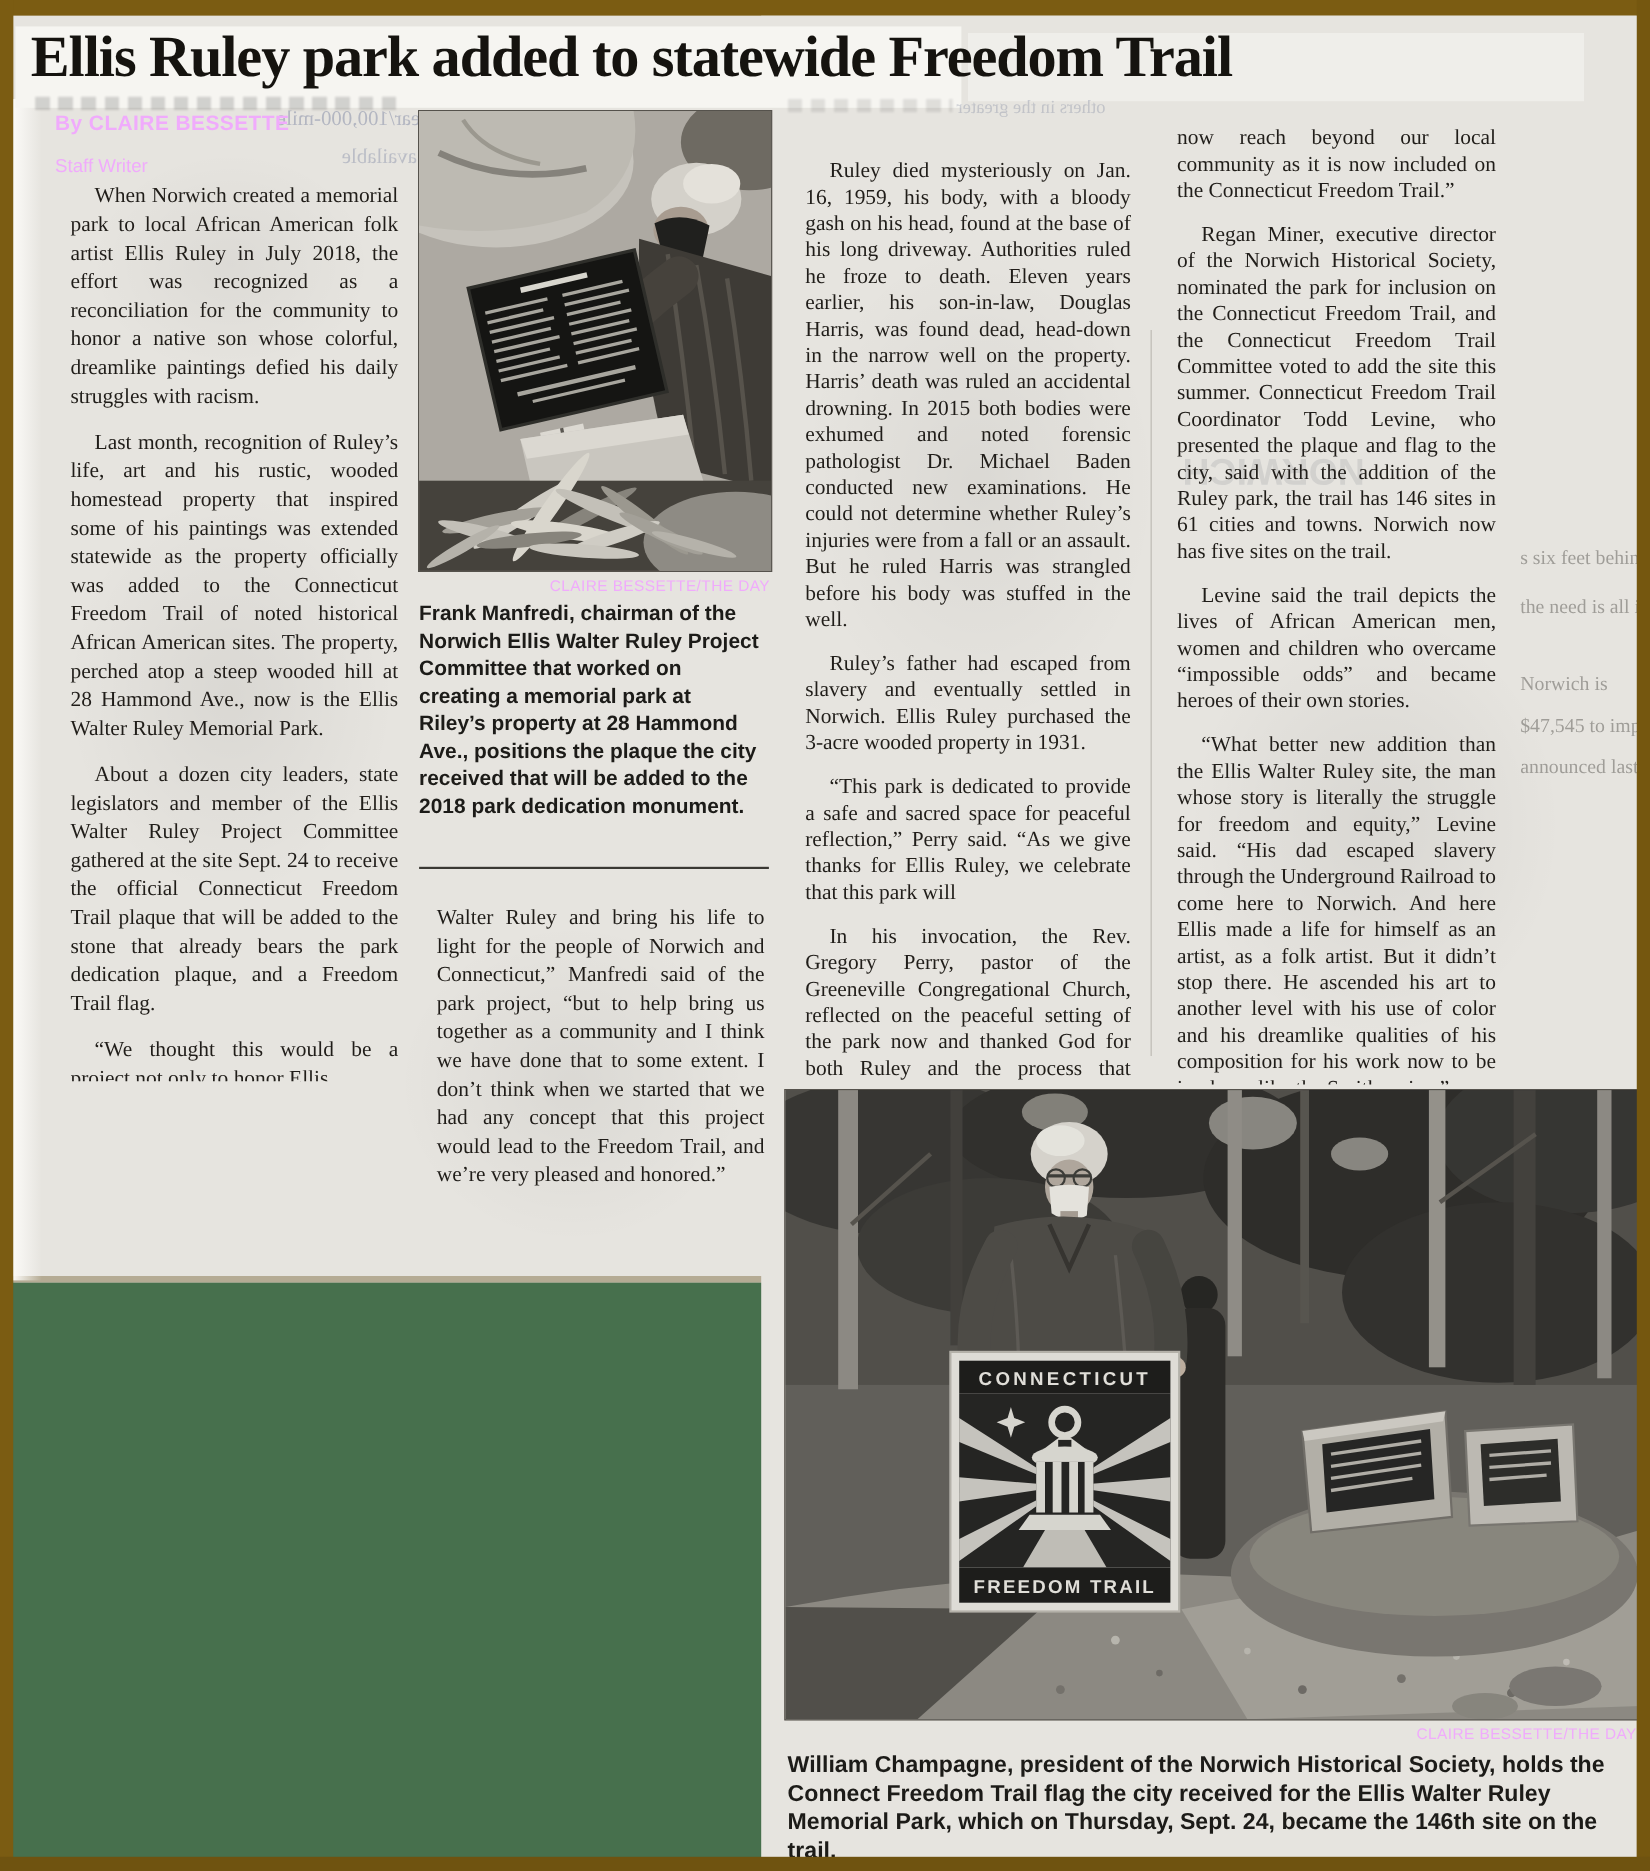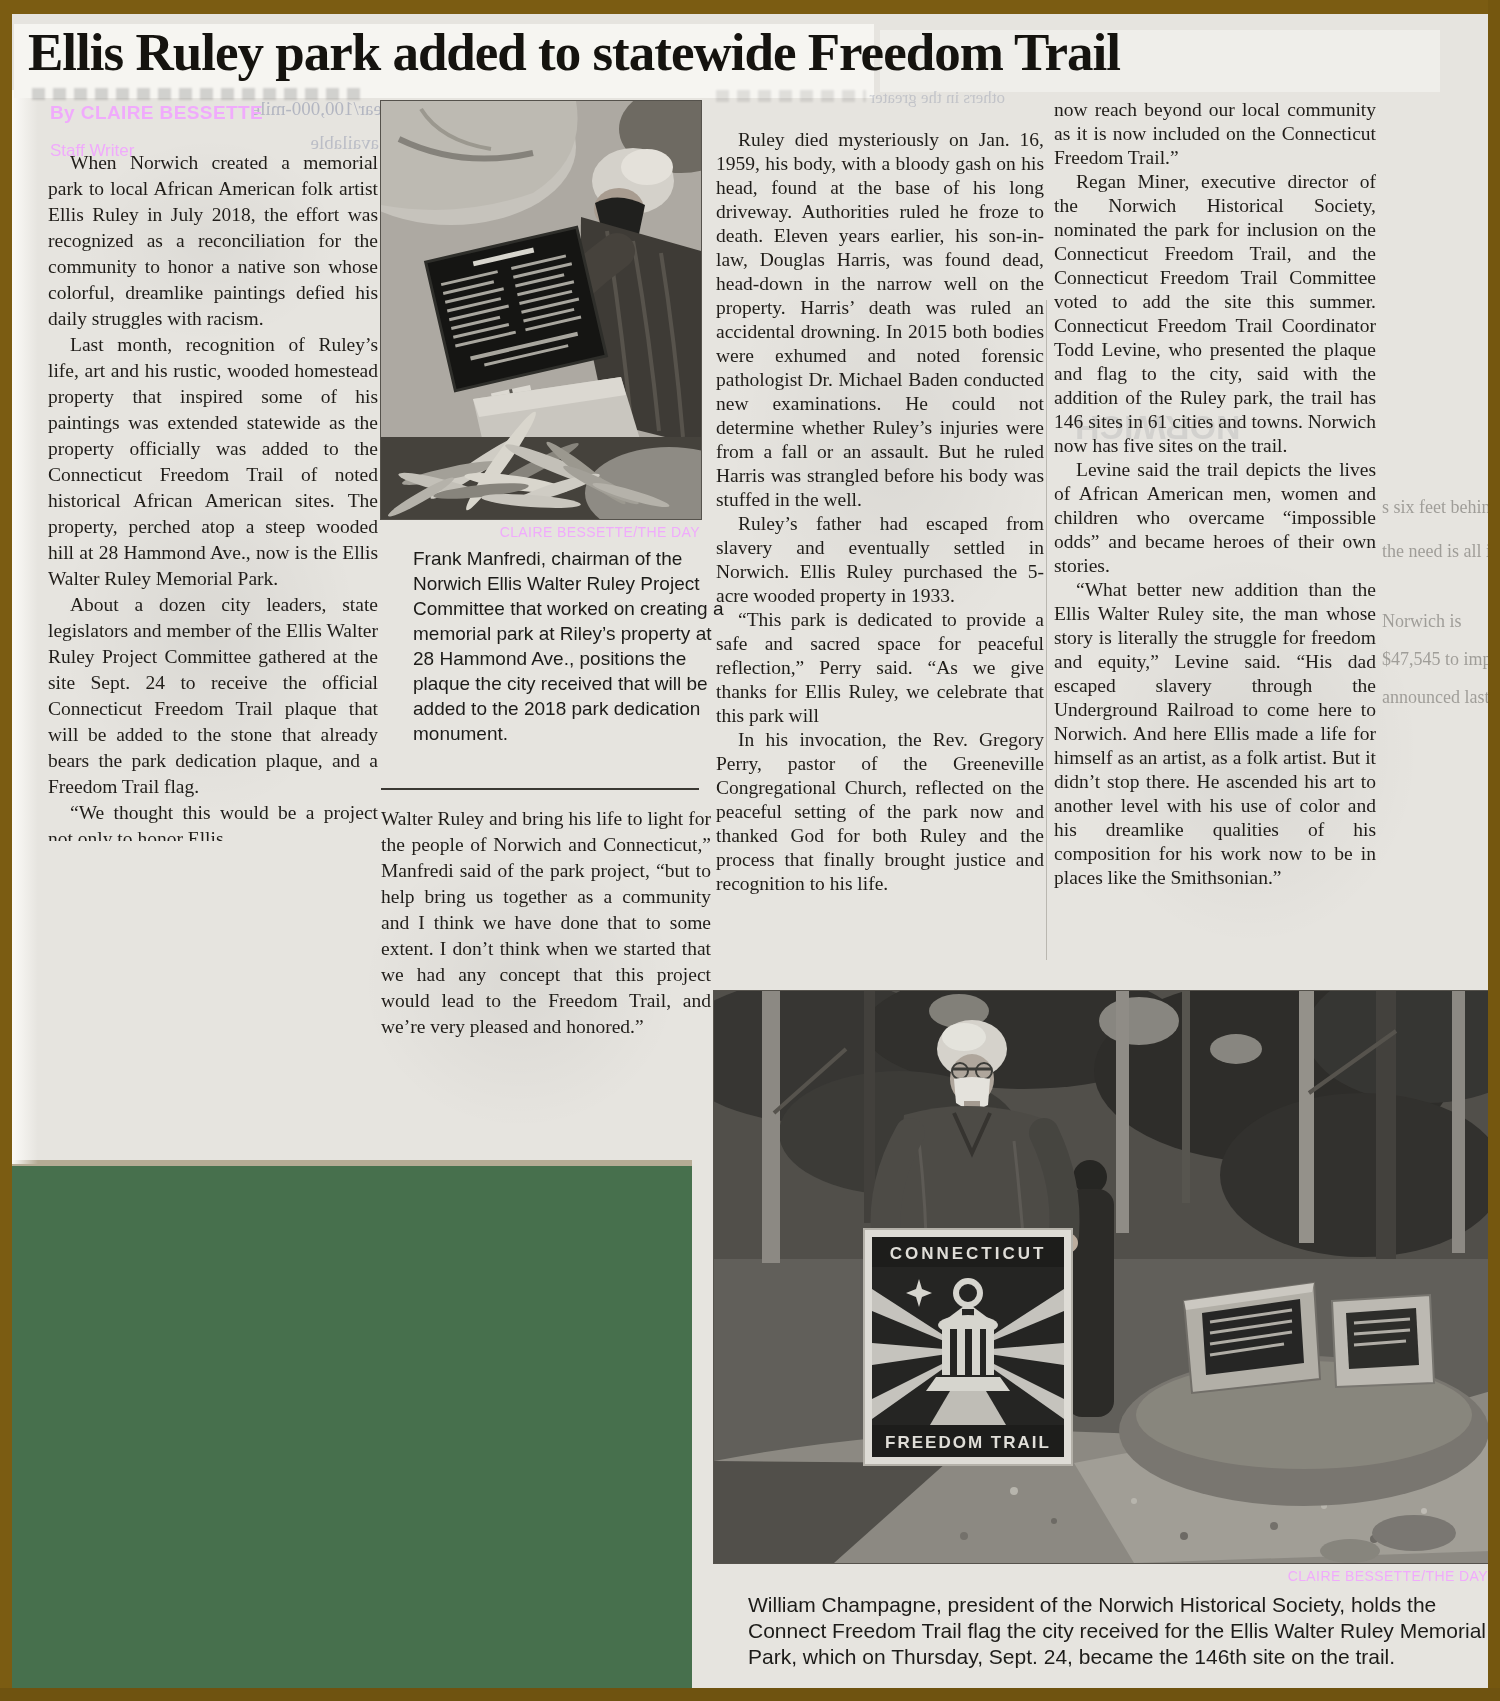--- a/index.html
+++ b/index.html
@@ -20,36 +20,36 @@
   .headline-glow{position:absolute;left:14px;top:24px;width:860px;height:74px;background:#f6f5f1;}
   .headline-glow2{position:absolute;left:880px;top:30px;width:560px;height:62px;background:#efeeea;}
   
   .headline{position:absolute;left:28px;top:22px;width:1450px;margin:0;font-family:"Liberation Serif",serif;
     font-weight:bold;font-size:53px;letter-spacing:-1px;color:#15130f;white-space:nowrap;}
   .byline{position:absolute;left:50px;top:102px;font-family:"Liberation Sans",sans-serif;color:#f0abfc;}
   .byline .author{font-weight:bold;font-size:19px;letter-spacing:.4px;}
   .byline .role{font-size:17px;margin-top:17px;}
   
   .col{position:absolute;width:330px;color:#201d19;font-size:19.5px;line-height:24px;text-align:justify;overflow:hidden;}
-  .col p{margin:0;}
+  .col p{margin:16px;}
   .col p.indent{text-indent:22px;}
   .col1{left:48px;top:150px;height:1012px;line-height:26px;}
   .col2{left:381px;top:806px;height:356px;line-height:26px;}
   .col3{left:716px;top:128px;width:328px;height:858px;}
   .col4{left:1054px;top:98px;width:322px;height:888px;}
   .clip2{max-height:41px;overflow:hidden;}
   .colrule{position:absolute;left:1046px;top:300px;width:1px;height:660px;background:#bab7b0;}
   
   .photo{position:absolute;border:1px solid #55524c;background:#9a978f;overflow:hidden;}
   .photo1{left:380px;top:100px;width:320px;height:418px;}
   .photo2{left:713px;top:990px;width:777px;height:572px;}
   .credit{position:absolute;font-family:"Liberation Sans",sans-serif;font-size:14px;letter-spacing:.4px;color:#f0abfc;text-align:right;}
   .credit1{left:380px;top:524px;width:320px;}
   .credit2{left:713px;top:1568px;width:775px;}
-  .caption{position:absolute;font-family:"Liberation Sans",sans-serif;font-weight:normal;color:#1c1b18;margin-left:32px;}
+  .caption{position:absolute;font-family:"Liberation Sans",sans-serif;font-weight:bold;color:#1c1b18;}
   .caption1{left:381px;top:546px;width:312px;font-size:19px;line-height:25px;}
   .caption2{left:716px;top:1592px;width:762px;font-size:21px;line-height:26px;}
   .capdivider{position:absolute;left:381px;top:788px;width:318px;height:2px;background:#3a3833;}
   
   .frame{position:absolute;background:#7b5c12;z-index:50;}
   .f-top{left:0;top:0;width:1500px;height:14px;}
   .f-left{left:0;top:0;width:12px;height:1701px;}
   .f-right{left:1488px;top:0;width:12px;height:1701px;background:#75570f;}
   .f-bottom{left:0;top:1688px;width:1500px;height:13px;background:#6f5310;}
   
@@ -183,21 +183,21 @@
   <div class="credit credit1">CLAIRE BESSETTE/THE DAY</div>
   <div class="caption caption1">Frank Manfredi, chairman of the Norwich Ellis Walter Ruley Project Committee that worked on creating a memorial park at Riley’s property at 28 Hammond Ave., positions the plaque the city received that will be added to the 2018 park dedication monument.</div>
   <div class="capdivider"></div>
 
   <div class="col col2">
     <p>Walter Ruley and bring his life to light for the people of Norwich and Connecticut,” Manfredi said of the park project, “but to help bring us together as a community and I think we have done that to some extent. I don’t think when we started that we had any concept that this project would lead to the Freedom Trail, and we’re very pleased and honored.”</p>
   </div>
 
   <div class="col col3">
     <p class="indent">Ruley died mysteriously on Jan. 16, 1959, his body, with a bloody gash on his head, found at the base of his long driveway. Authorities ruled he froze to death. Eleven years earlier, his son-in-law, Douglas Harris, was found dead, head-down in the narrow well on the property. Harris’ death was ruled an accidental drowning. In 2015 both bodies were exhumed and noted forensic pathologist Dr. Michael Baden conducted new examinations. He could not determine whether Ruley’s injuries were from a fall or an assault. But he ruled Harris was strangled before his body was stuffed in the well.</p>
-    <p class="indent">Ruley’s father had escaped from slavery and eventually settled in Norwich. Ellis Ruley purchased the 5-acre wooded property in 1933.</p>
+    <p class="indent">Ruley’s father had escaped from slavery and eventually settled in Norwich. Ellis Ruley purchased the 3-acre wooded property in 1931.</p>
     <p class="indent">“This park is dedicated to provide a safe and sacred space for peaceful reflection,” Perry said. “As we give thanks for Ellis Ruley, we celebrate that this park will</p>
     <p class="indent">In his invocation, the Rev. Gregory Perry, pastor of the Greeneville Congregational Church, reflected on the peaceful setting of the park now and thanked God for both Ruley and the process that finally brought justice and recognition to his life.</p>
   </div>
   <div class="colrule"></div>
   <div class="col col4">
     <p>now reach beyond our local community as it is now included on the Connecticut Freedom Trail.”</p>
     <p class="indent">Regan Miner, executive director of the Norwich Historical Society, nominated the park for inclusion on the Connecticut Freedom Trail, and the Connecticut Freedom Trail Committee voted to add the site this summer. Connecticut Freedom Trail Coordinator Todd Levine, who presented the plaque and flag to the city, said with the addition of the Ruley park, the trail has 146 sites in 61 cities and towns. Norwich now has five sites on the trail.</p>
     <p class="indent">Levine said the trail depicts the lives of African American men, women and children who overcame “impossible odds” and became heroes of their own stories.</p>
     <p class="indent">“What better new addition than the Ellis Walter Ruley site, the man whose story is literally the struggle for freedom and equity,” Levine said. “His dad escaped slavery through the Underground Railroad to come here to Norwich. And here Ellis made a life for himself as an artist, as a folk artist. But it didn’t stop there. He ascended his art to another level with his use of color and his dreamlike qualities of his composition for his work now to be in places like the Smithsonian.”</p>
   </div>

